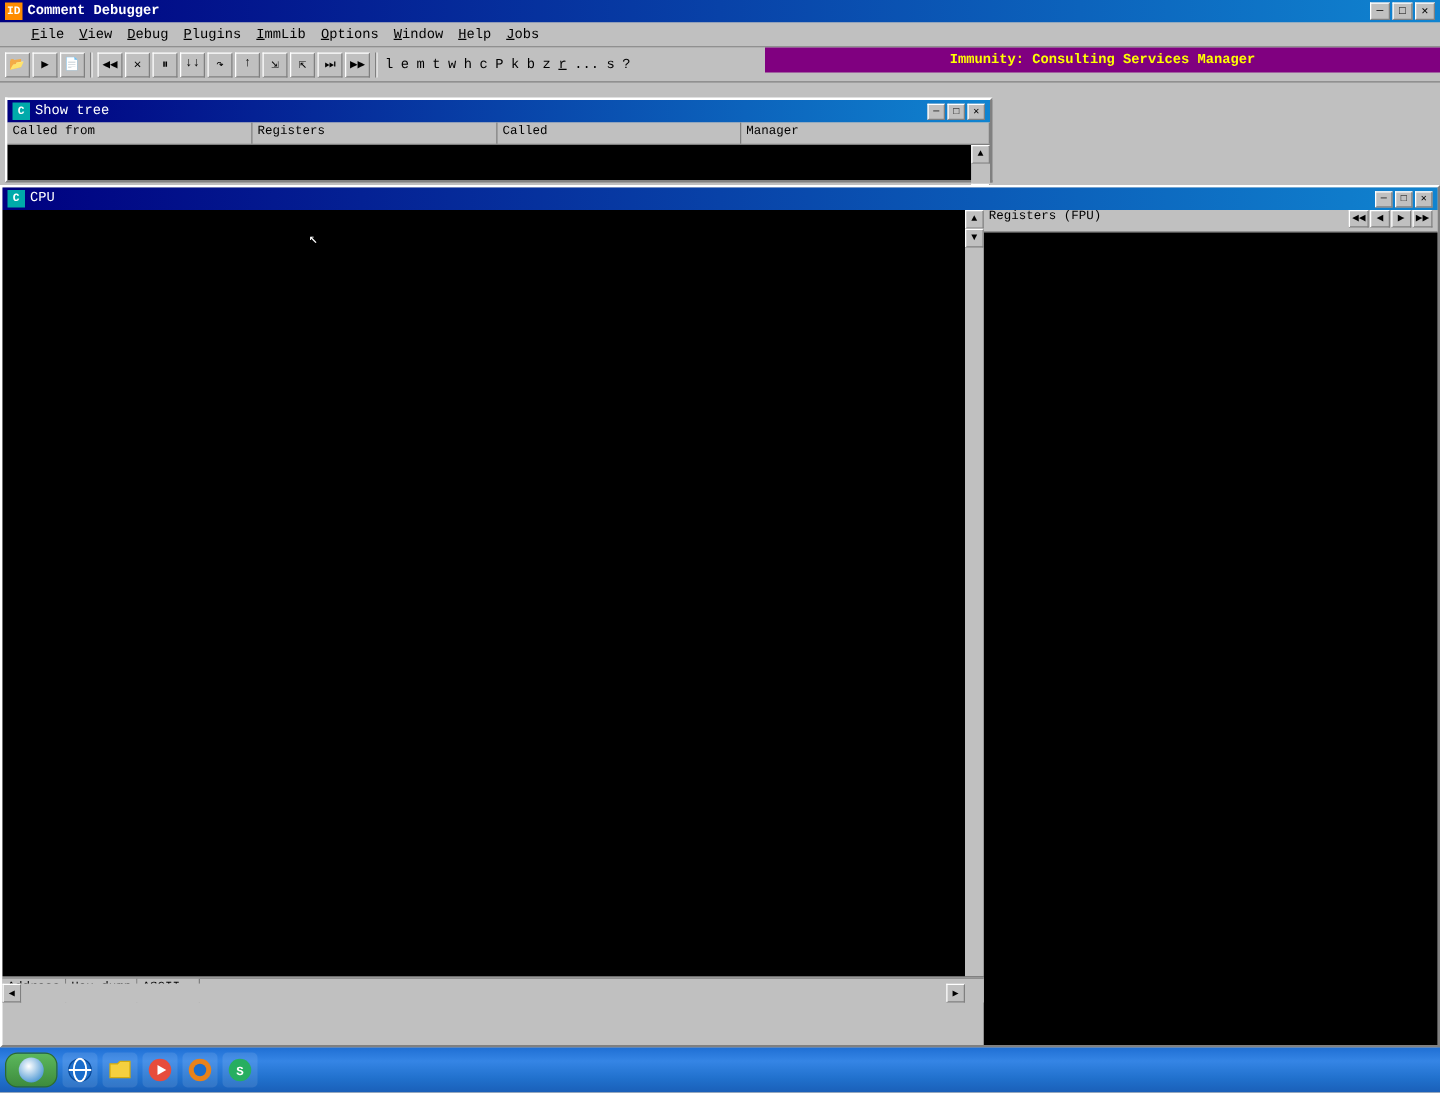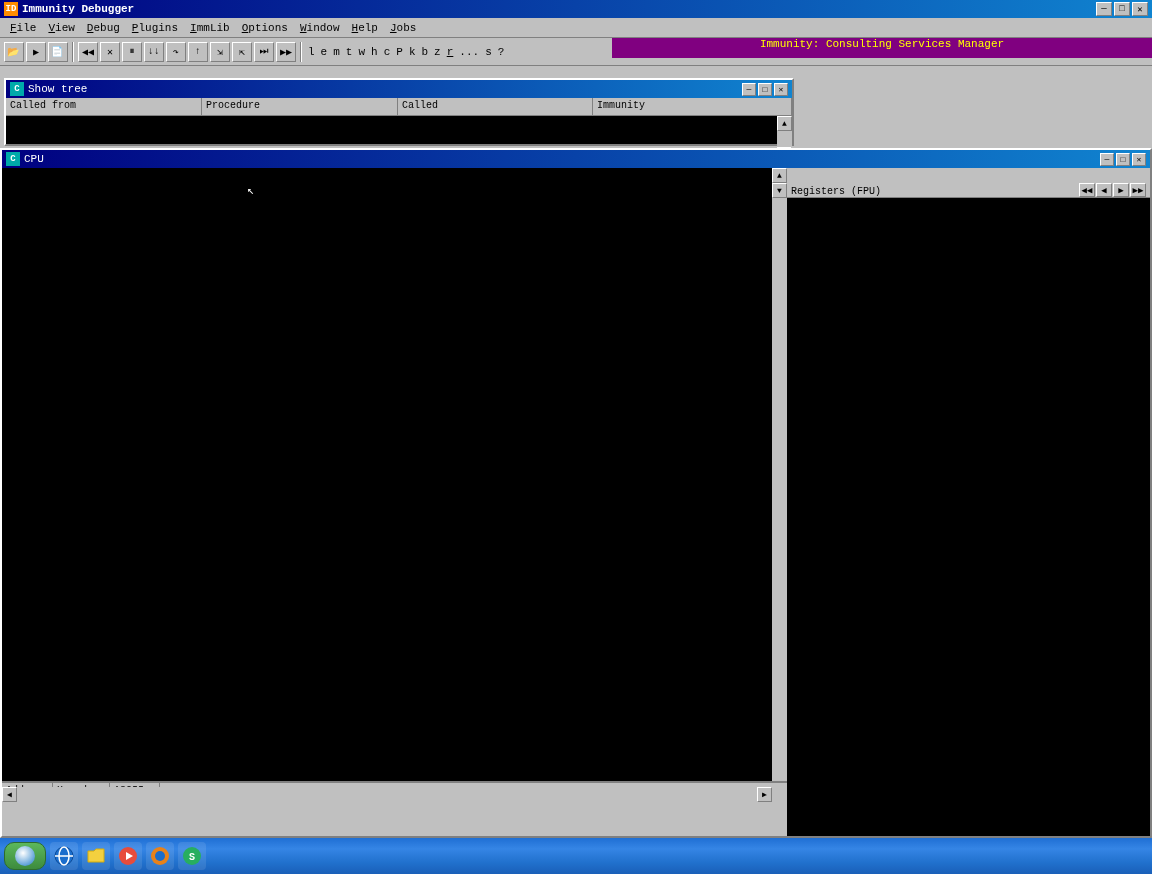--- a/index.html
+++ b/index.html
@@ -61,21 +61,21 @@
       cursor: pointer;
     }
     .title-btn.close-btn { background: #c0c0c0; }
 
     
     .menu-bar {
       background: #c0c0c0;
       height: 20px;
       display: flex;
       align-items: center;
-      padding: 0 4px;
+      padding: 0 19px;
       border-bottom: 1px solid #808080;
     }
     .menu-item {
       padding: 2px 6px;
       font-size: 11px;
       cursor: pointer;
       color: black;
     }
 
     
@@ -113,23 +113,24 @@
       padding: 0 2px;
       cursor: pointer;
     }
 
     
     .promo-bar {
       background: #800080;
       color: #ffff00;
       height: 20px;
       display: flex;
-      justify-content: center;
-      font-size: 11px;
-      font-weight: normal;
+      align-items: center;
+      justify-content: center;
+      font-size: 11px;
+      font-weight: bold;
       position: absolute;
       right: 0;
       top: 38px;
       width: 540px;
     }
 
     
     .call-tree-window {
       position: absolute;
       top: 78px;
@@ -305,24 +306,24 @@
     }
 
     
     .reg-panel {
       flex: 1;
       display: flex;
       flex-direction: column;
     }
     .reg-title-area {
       display: flex;
-      align-items: flex-end;
+      align-items: flex-start;
       justify-content: space-between;
       background: #c0c0c0;
-      height: 30px;
+      height: 18px;
       padding: 0 4px;
       border-bottom: 1px solid #808080;
     }
     .reg-title-text {
       font-size: 10px;
     }
     .reg-nav-btns {
       display: flex;
       gap: 1px;
     }
@@ -458,21 +459,21 @@
       color: white;
       font-size: 11px;
     }
   </style>
 </head>
 <body>
 
 <div class="title-bar">
   <div class="title-bar-left">
     <div class="title-bar-icon">ID</div>
-    <span class="title-bar-title">Immunity Debugger</span>
+    <span class="title-bar-title">Comment Debugger</span>
   </div>
   <div class="title-bar-controls">
     <div class="title-btn">─</div>
     <div class="title-btn">□</div>
     <div class="title-btn close-btn">✕</div>
   </div>
 </div>
 
 <div class="menu-bar">
   <span class="menu-item"><u>F</u>ile</span>
@@ -531,23 +532,23 @@
     <div class="inner-controls">
       <div class="inner-btn">─</div>
       <div class="inner-btn">□</div>
       <div class="inner-btn">✕</div>
     </div>
   </div>
   <div style="display:flex; position:relative; height:calc(100% - 18px);">
     <div style="flex:1; display:flex; flex-direction:column;">
       <div class="call-tree-columns">
         <span class="col-header col-1">Called from</span>
-        <span class="col-header col-2">Procedure</span>
+        <span class="col-header col-2">Registers</span>
         <span class="col-header col-3">Called</span>
-        <span class="col-header col-4">Immunity</span>
+        <span class="col-header col-4">Manager</span>
       </div>
       <div class="call-tree-content"></div>
     </div>
     <div class="call-tree-scroll">
       <div class="scroll-btn">▲</div>
       <div style="flex:1; background:#c0c0c0;"></div>
       <div class="scroll-btn">▼</div>
     </div>
   </div>
 </div>

